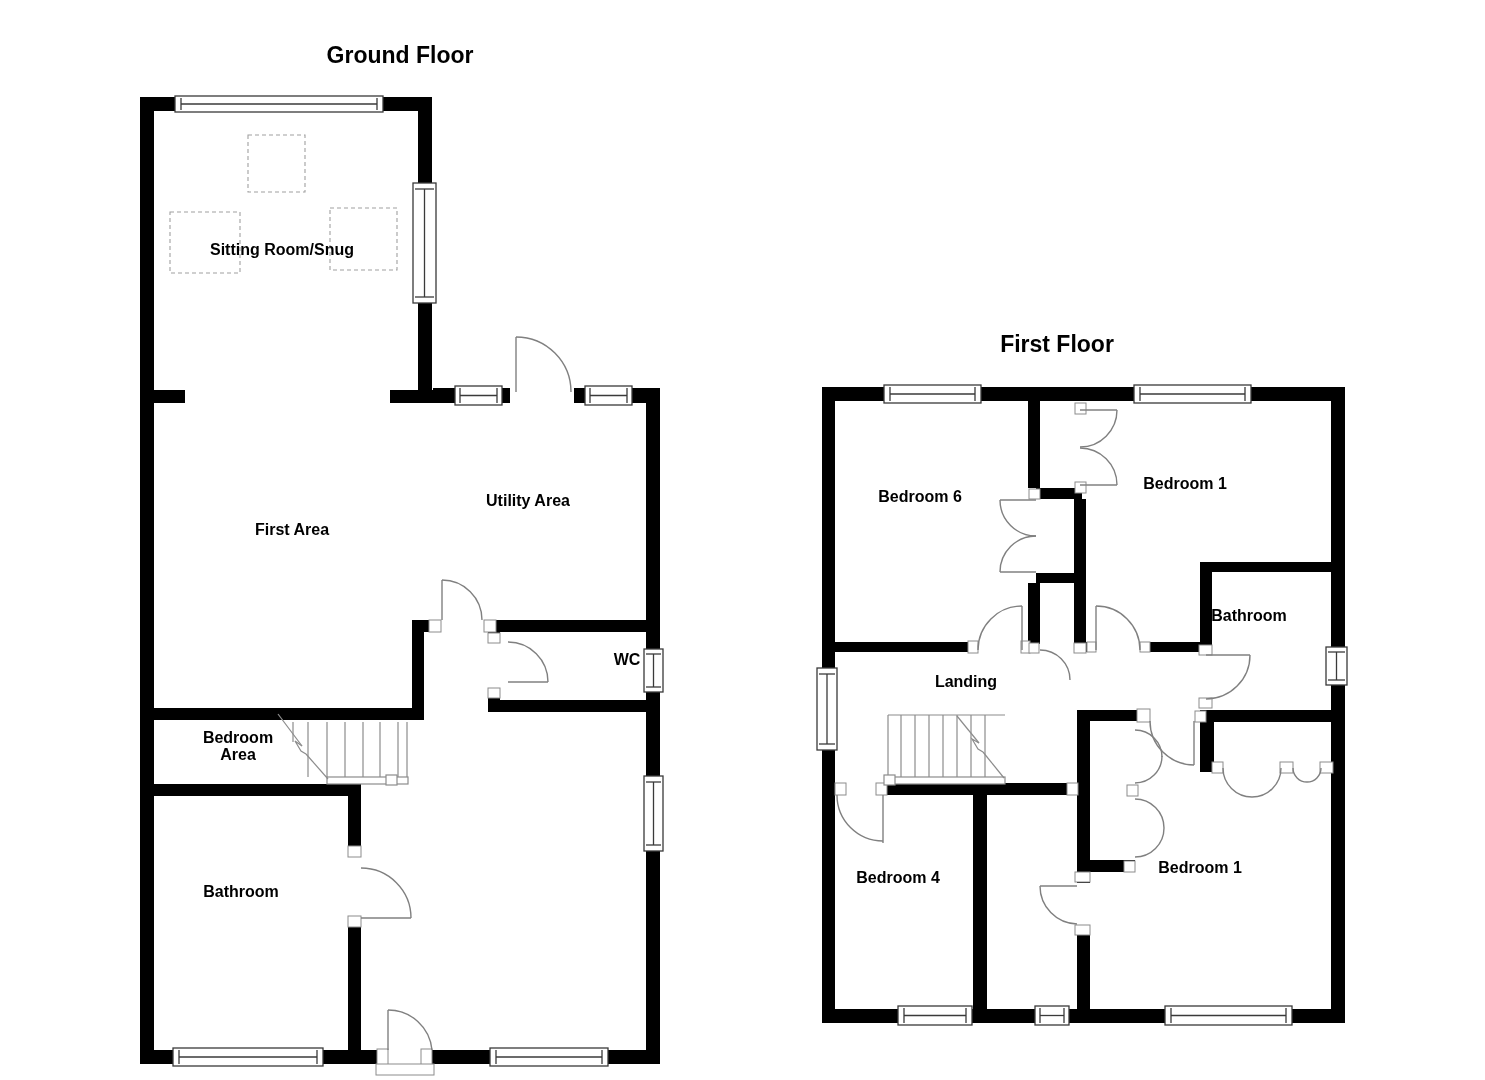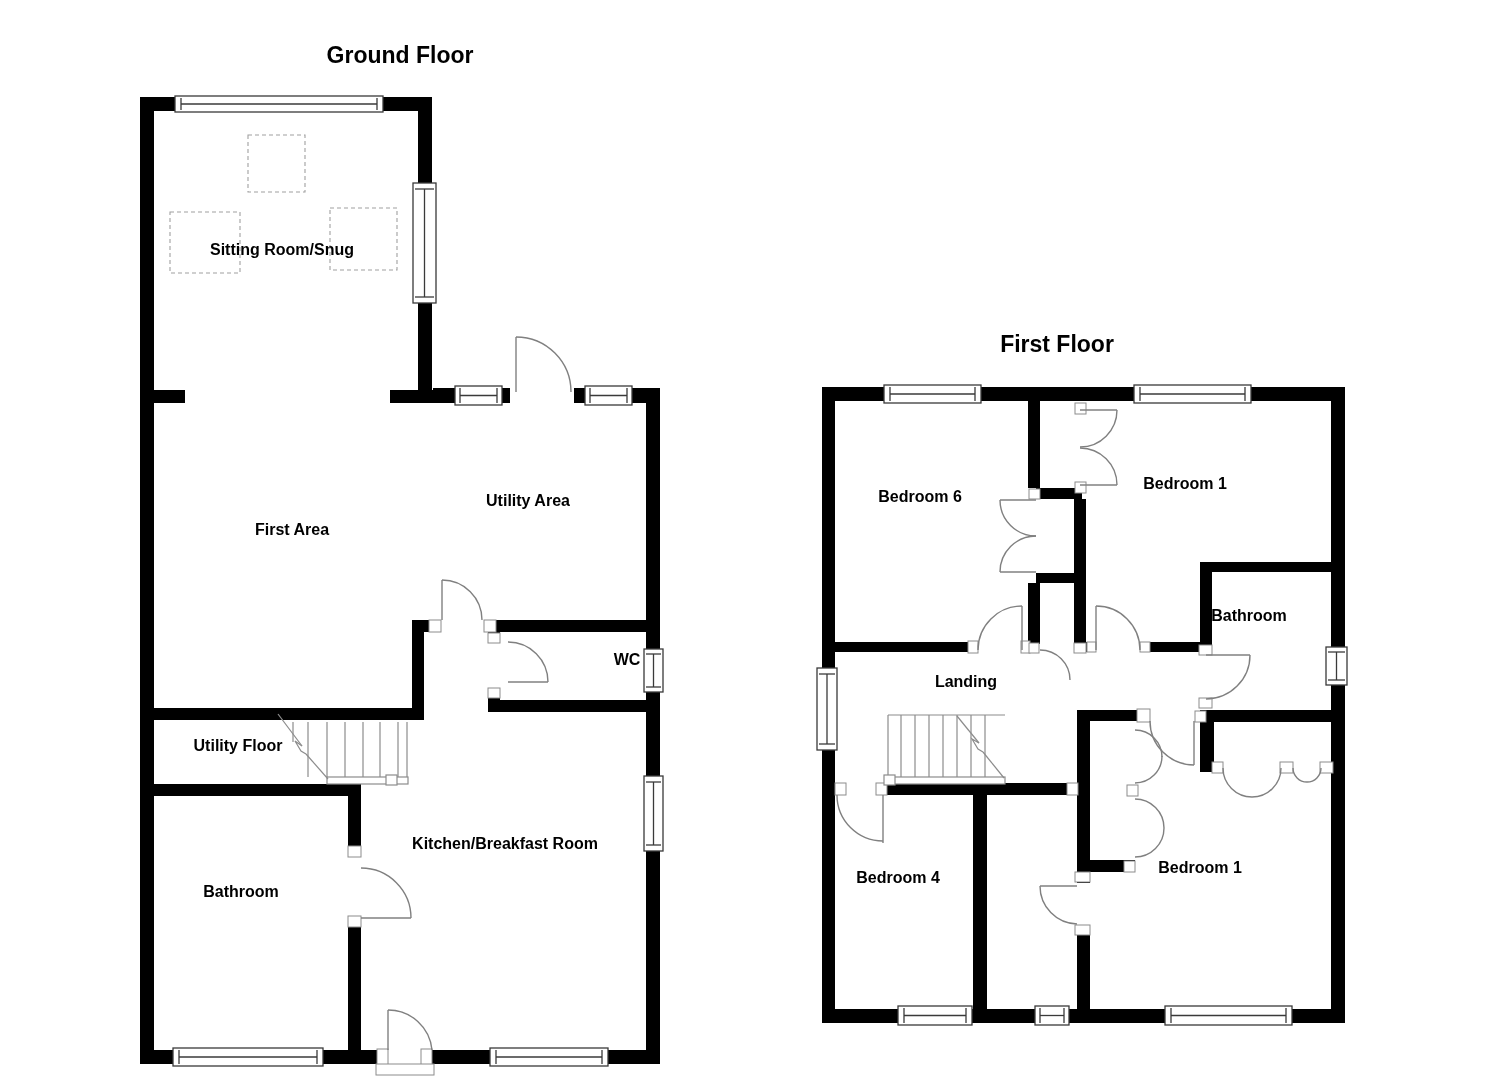--- a/index.html
+++ b/index.html
@@ -308,23 +308,22 @@
   <div class="floor-title" style="left:400px;top:55px">Ground Floor</div>
 
   <div class="room-label" style="left:282px;top:250px;width:160px">Sitting Room/Snug</div>
 
   <div class="room-label" style="left:292px;top:530px;width:100px">First Area</div>
 
   <div class="room-label" style="left:528px;top:501px;width:90px">Utility Area</div>
 
   <div class="room-label" style="left:627px;top:660px;width:60px">WC</div>
 
-  <div class="room-label" style="left:238px;top:746px;width:90px">Utility Floor</div>
-
-  <div class="room-label" style="left:505px;top:844px;width:210px">Kitchen/Breakfast Room</div>
+  <div class="room-label" style="left:238px;top:746px;width:90px">Bedroom Area</div>
+
 
   <div class="room-label" style="left:241px;top:892px;width:140px">Bathroom</div>
 
   <div class="floor-title" style="left:1057px;top:344px">First Floor</div>
 
   <div class="room-label" style="left:920px;top:497px;width:140px">Bedroom 6</div>
 
   <div class="room-label" style="left:1185px;top:484px;width:140px">Bedroom 1</div>
 
   <div class="room-label" style="left:1249px;top:616px;width:140px">Bathroom</div>

